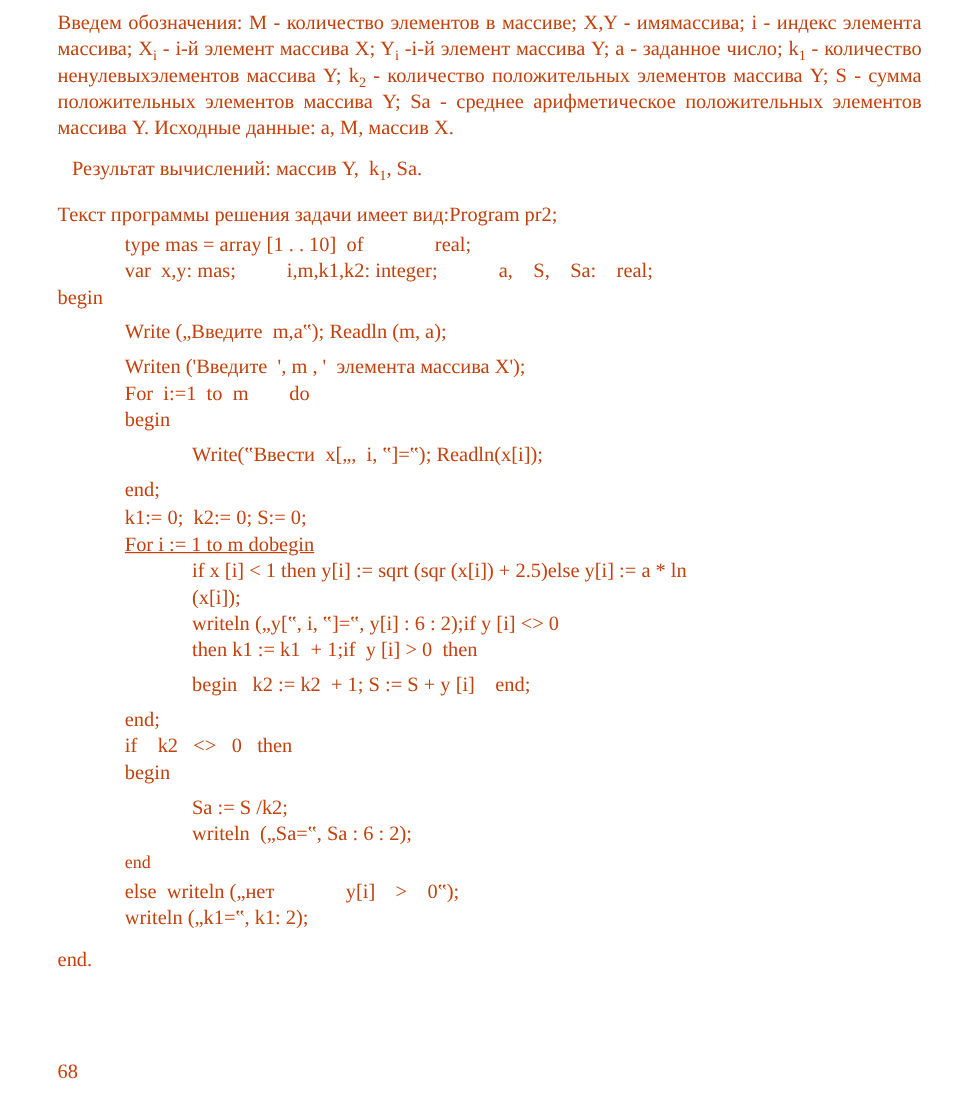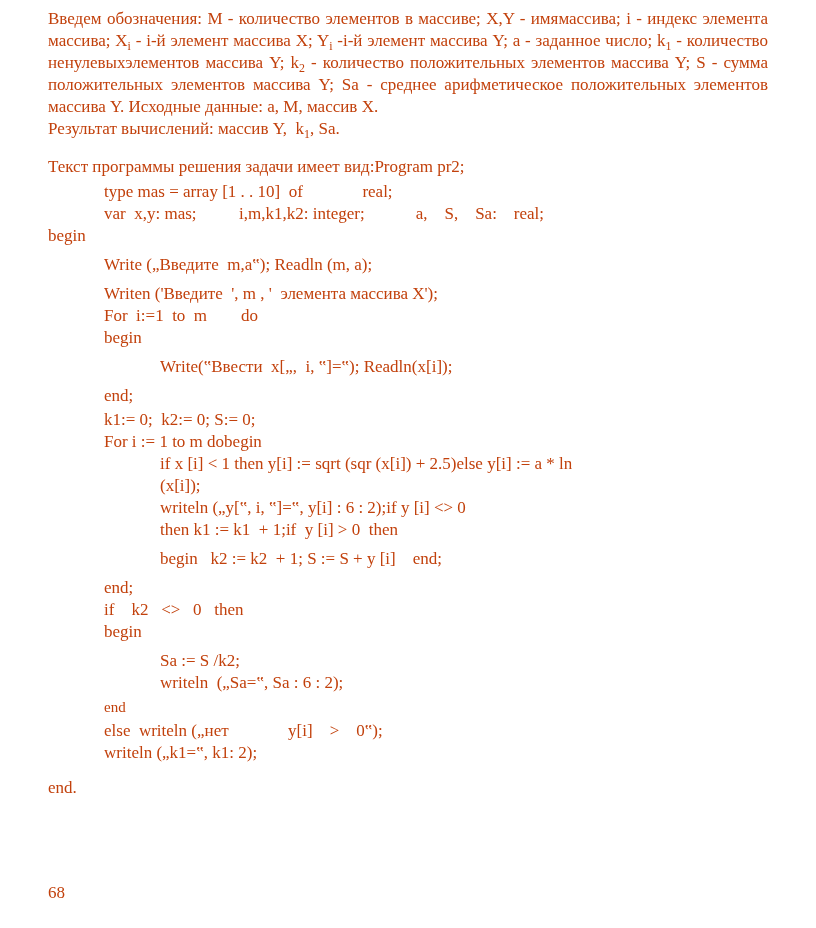--- a/index.html
+++ b/index.html
@@ -18,21 +18,21 @@
     box-sizing: border-box;
     padding: 8px 48px 0 48px;
     overflow: hidden;
   }
   .intro {
     margin: 0;
     text-align: justify;
     line-height: 22px;
   }
   .result {
-    margin: 0;
+    margin: 12px;
     line-height: 22px;
     white-space: pre-wrap;
   }
   .code {
     margin-top: 16px;
   }
   .code-line {
     line-height: 22px;
     white-space: pre-wrap;
   }
@@ -62,21 +62,21 @@
       <div class="code-line" style="padding-left: 56px; margin-top: 3px;">type mas = array [1 . . 10]  of              real;</div>
       <div class="code-line" style="padding-left: 56px;">var  x,y: mas;          i,m,k1,k2: integer;            а,    S,    Sa:    real;</div>
       <div class="code-line" style="padding-left: 0px;">begin</div>
       <div class="code-line" style="padding-left: 56px; margin-top: 7px;">Write („Введите  m,a‟); Readln (m, a);</div>
       <div class="code-line" style="padding-left: 56px; margin-top: 7px;">Writen ('Введите  ', m , '  элемента массива X');</div>
       <div class="code-line" style="padding-left: 56px;">For  i:=1  to  m        do</div>
       <div class="code-line" style="padding-left: 56px;">begin</div>
       <div class="code-line" style="padding-left: 112px; margin-top: 7px;">Write(‟Ввести  x[„,  i, ‟]=‟); Readln(x[i]);</div>
       <div class="code-line" style="padding-left: 56px; margin-top: 7px;">end;</div>
       <div class="code-line" style="padding-left: 56px; margin-top: 2px;">k1:= 0;  k2:= 0; S:= 0;</div>
-      <div class="code-line" style="padding-left: 56px;">For i := 1 to m dobegin</div>
+      <div class="code-line" style="padding-left: 56px; text-decoration: underline;">For i := 1 to m dobegin</div>
       <div class="code-line" style="padding-left: 112px;">if x [i] &lt; 1 then y[i] := sqrt (sqr (x[i]) + 2.5)else y[i] := a * ln</div>
       <div class="code-line" style="padding-left: 112px;">(x[i]);</div>
       <div class="code-line" style="padding-left: 112px;">writeln („y[‟, i, ‟]=‟, y[i] : 6 : 2);if y [i] &lt;&gt; 0</div>
       <div class="code-line" style="padding-left: 112px;">then k1 := k1  + 1;if  y [i] &gt; 0  then</div>
       <div class="code-line" style="padding-left: 112px; margin-top: 7px;">begin   k2 := k2  + 1; S := S + y [i]    end;</div>
       <div class="code-line" style="padding-left: 56px; margin-top: 7px;">end;</div>
       <div class="code-line" style="padding-left: 56px;">if    k2   &lt;&gt;   0   then</div>
       <div class="code-line" style="padding-left: 56px;">begin</div>
       <div class="code-line" style="padding-left: 112px; margin-top: 7px;">Sa := S /k2;</div>
       <div class="code-line" style="padding-left: 112px;">writeln  („Sa=‟, Sa : 6 : 2);</div>

